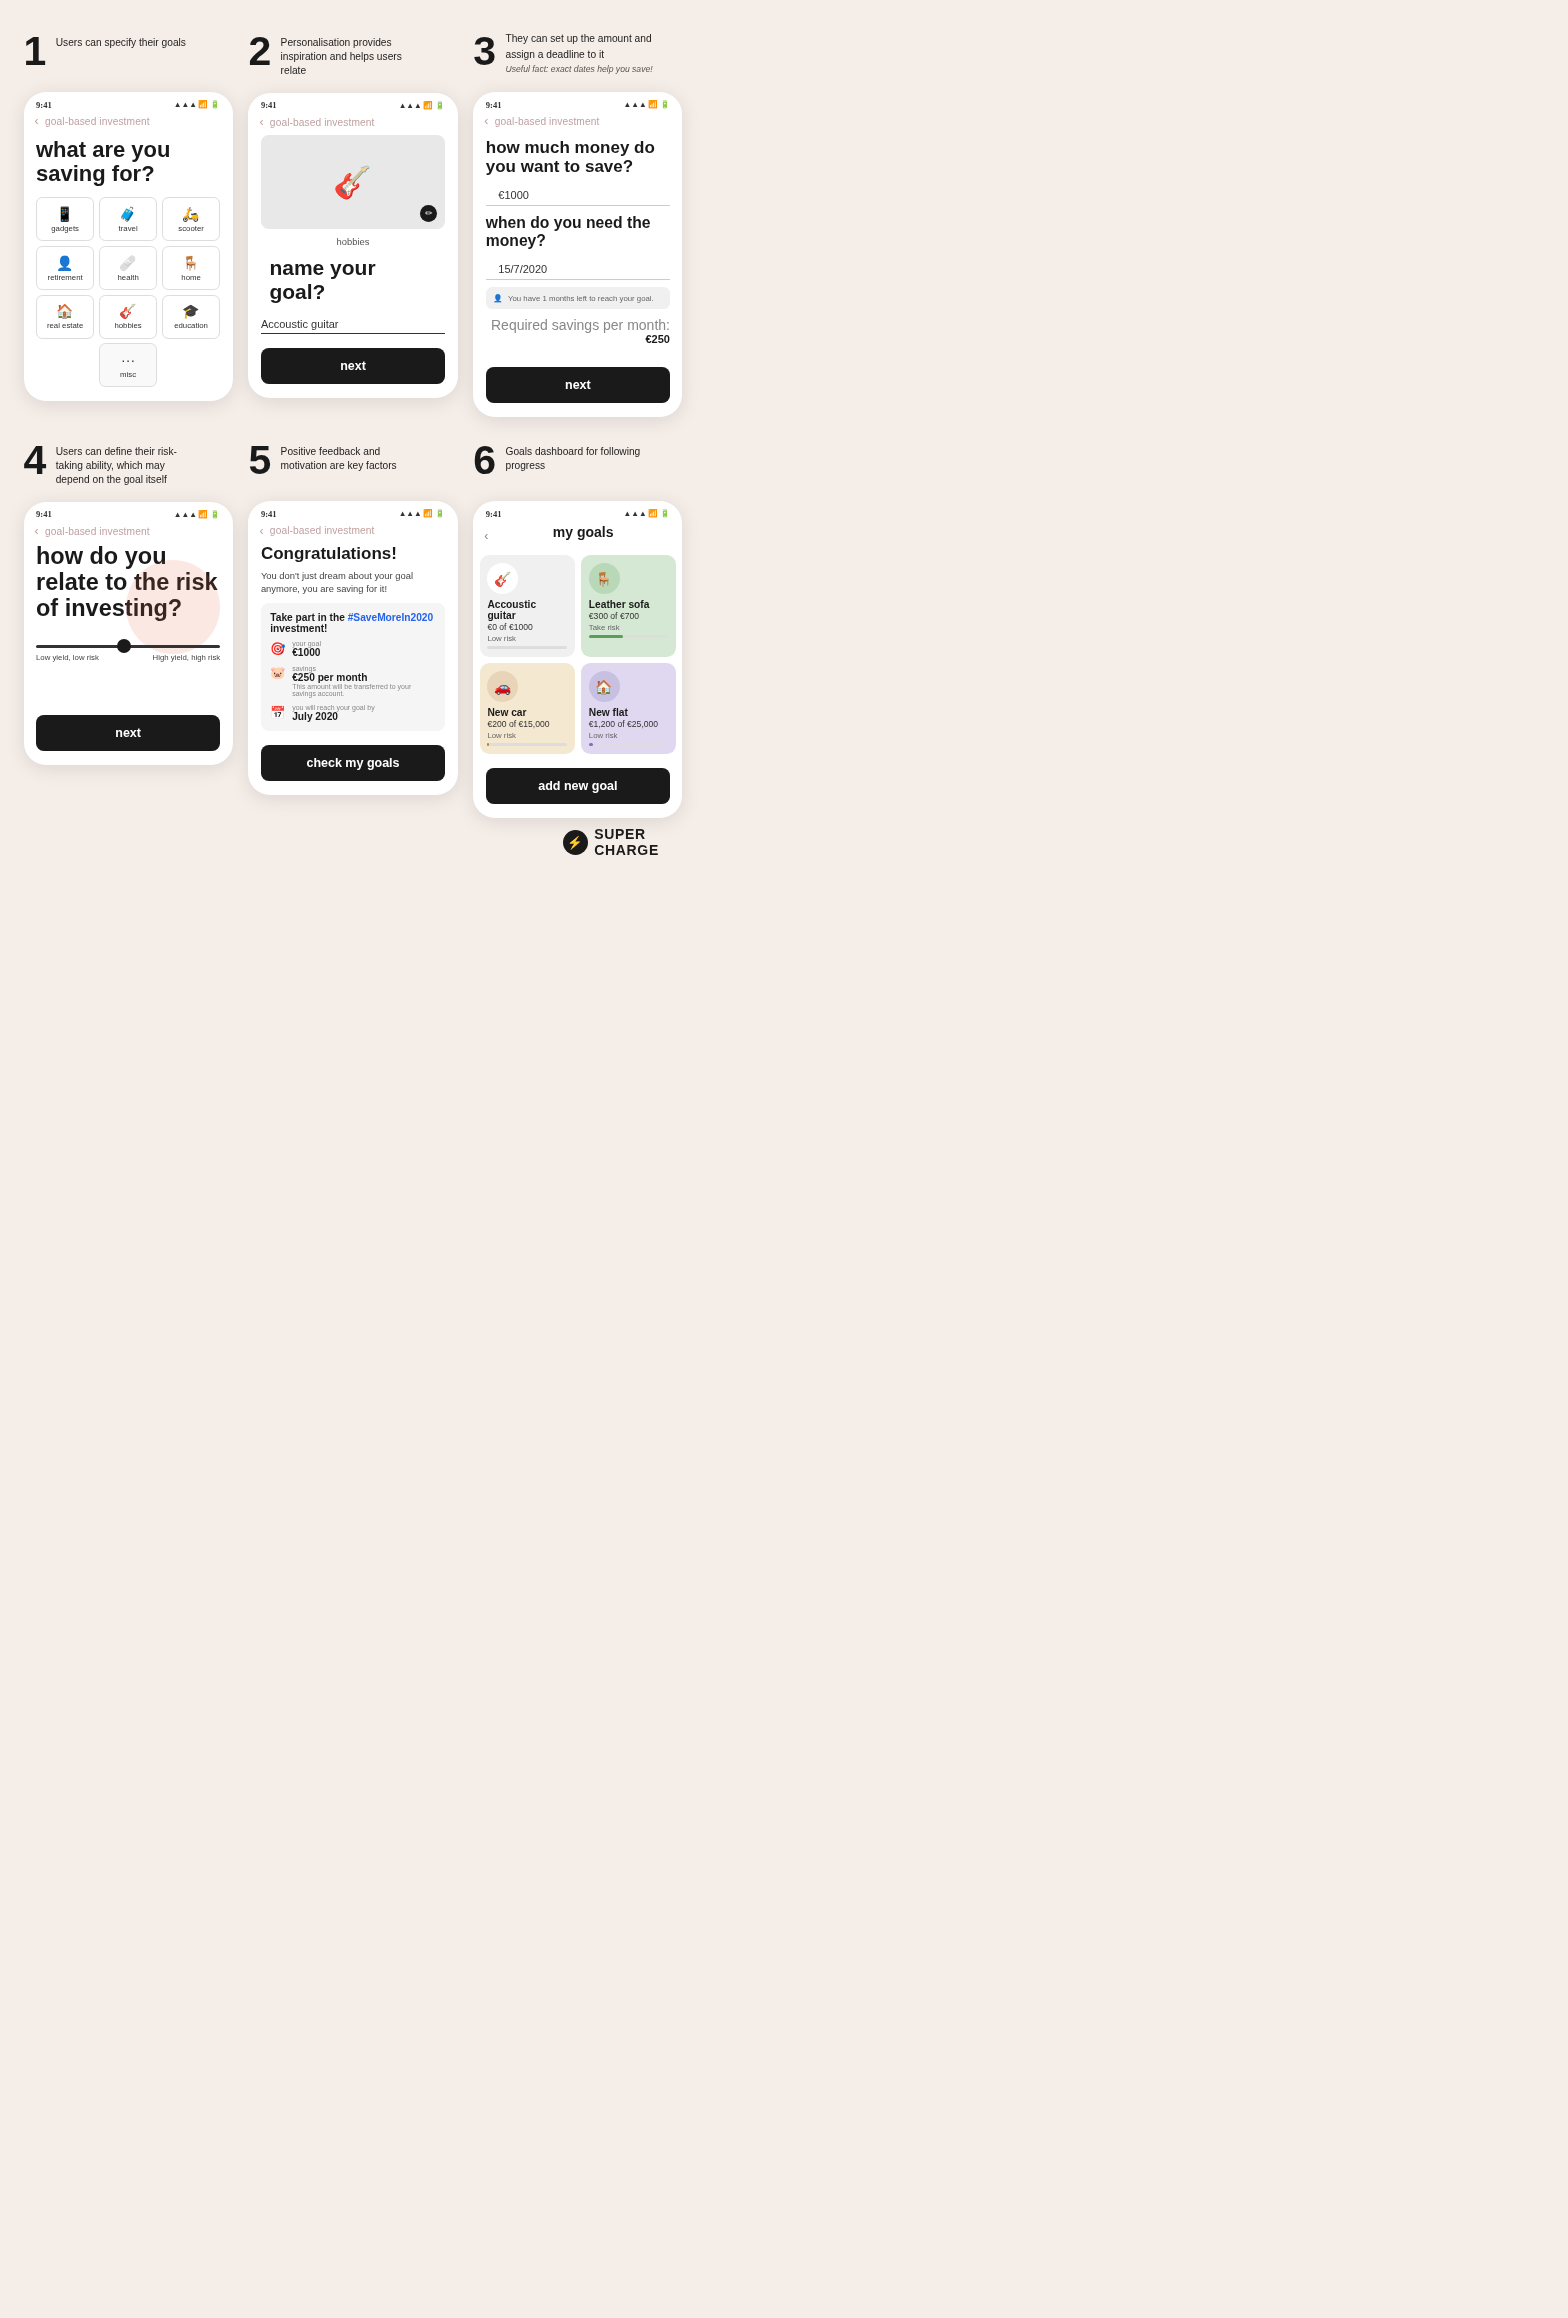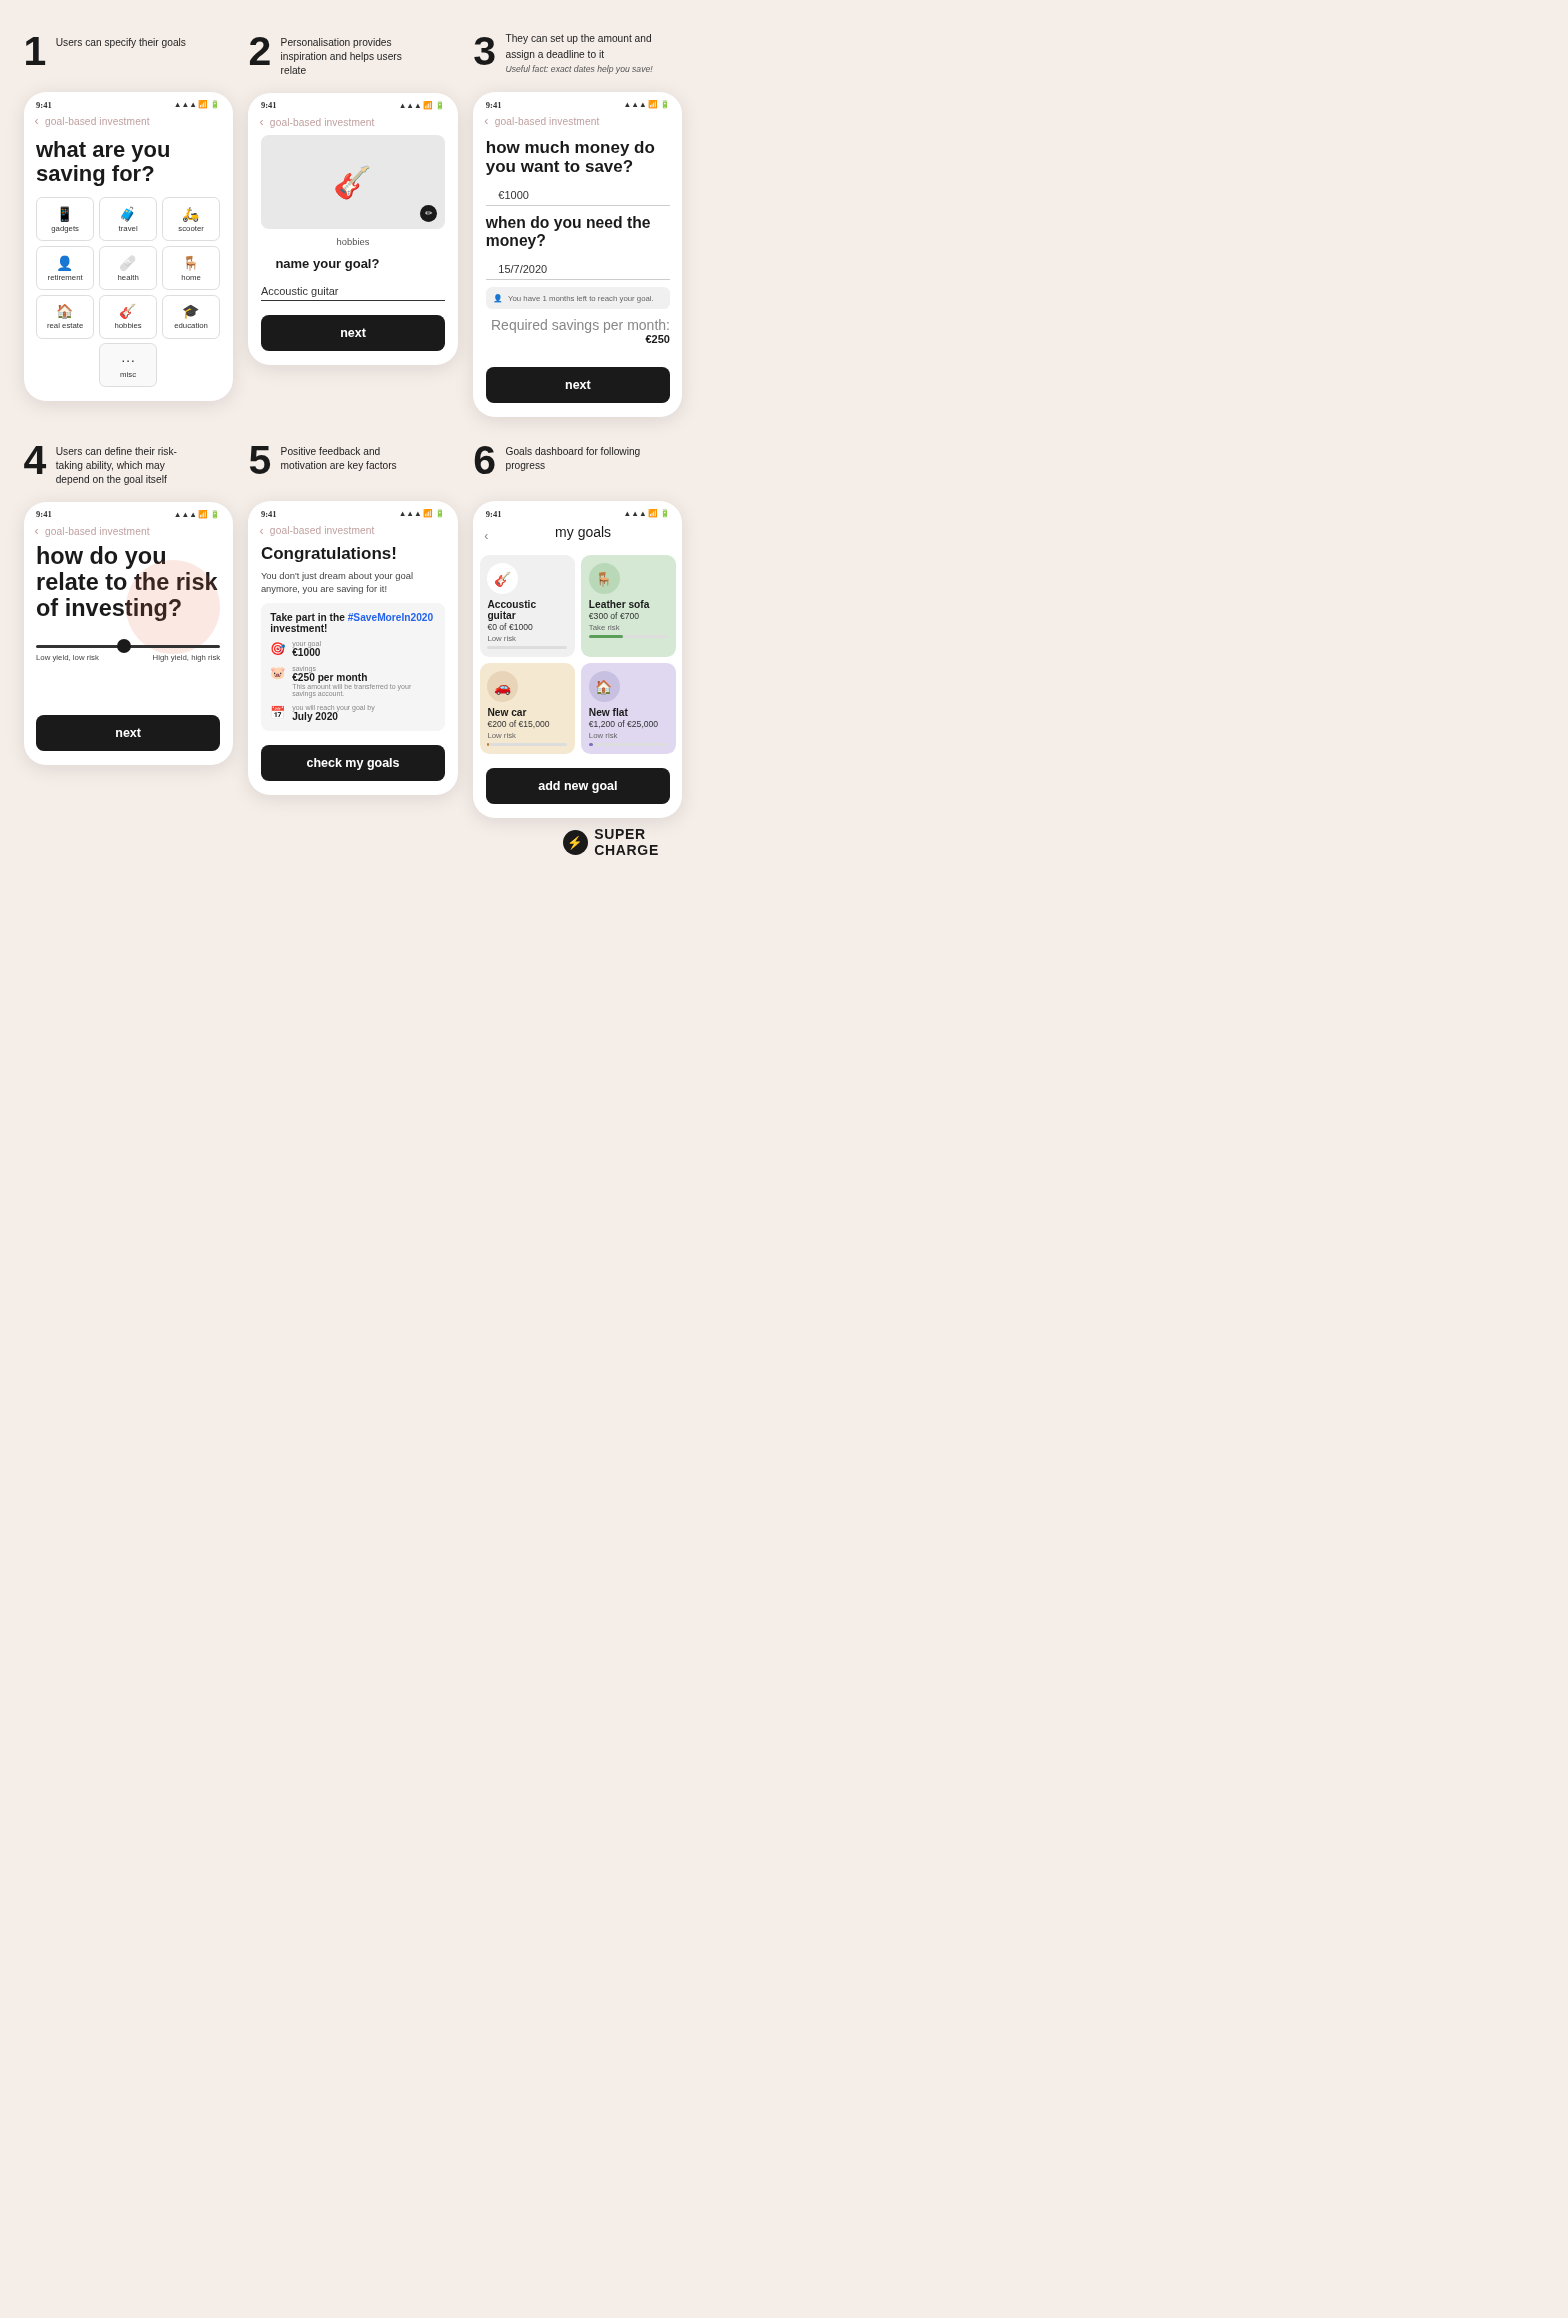--- a/index.html
+++ b/index.html
@@ -159,25 +159,25 @@
     }
 
     .hobbies-label {
       text-align: center;
       font-size: 9.4px;
       color: #555;
       margin-bottom: 9.4px;
     }
 
     .name-goal-title {
-      font-size: 13px;
+      font-size: 21px;
       font-weight: 900;
       color: #1a1a1a;
       margin: 0 0 11px;
-      padding: 0 27px;
+      padding: 0 21px;
     }
 
     .text-input {
       border: none;
       border-bottom: 1.2px solid #333;
       width: calc(100% - 25px);
       margin: 0 12.5px;
       font-size: 11px;
       color: #333;
       padding: 3.1px 0 3.1px;
@@ -381,21 +381,21 @@
     .challenge-row .ch-content .ch-sub {
       font-size: 7px;
       color: #888;
       margin-top: 0.8px;
     }
 
     
     .mygoals-title {
       text-align: center;
       font-size: 14px;
-      font-weight: 400;
+      font-weight: 700;
       color: #1a1a1a;
       margin-bottom: 9.4px;
     }
 
     .goals-grid {
       display: grid;
       grid-template-columns: 1fr 1fr;
       gap: 6.3px;
       padding: 0 6.3px;
       margin-bottom: 7.8px;

